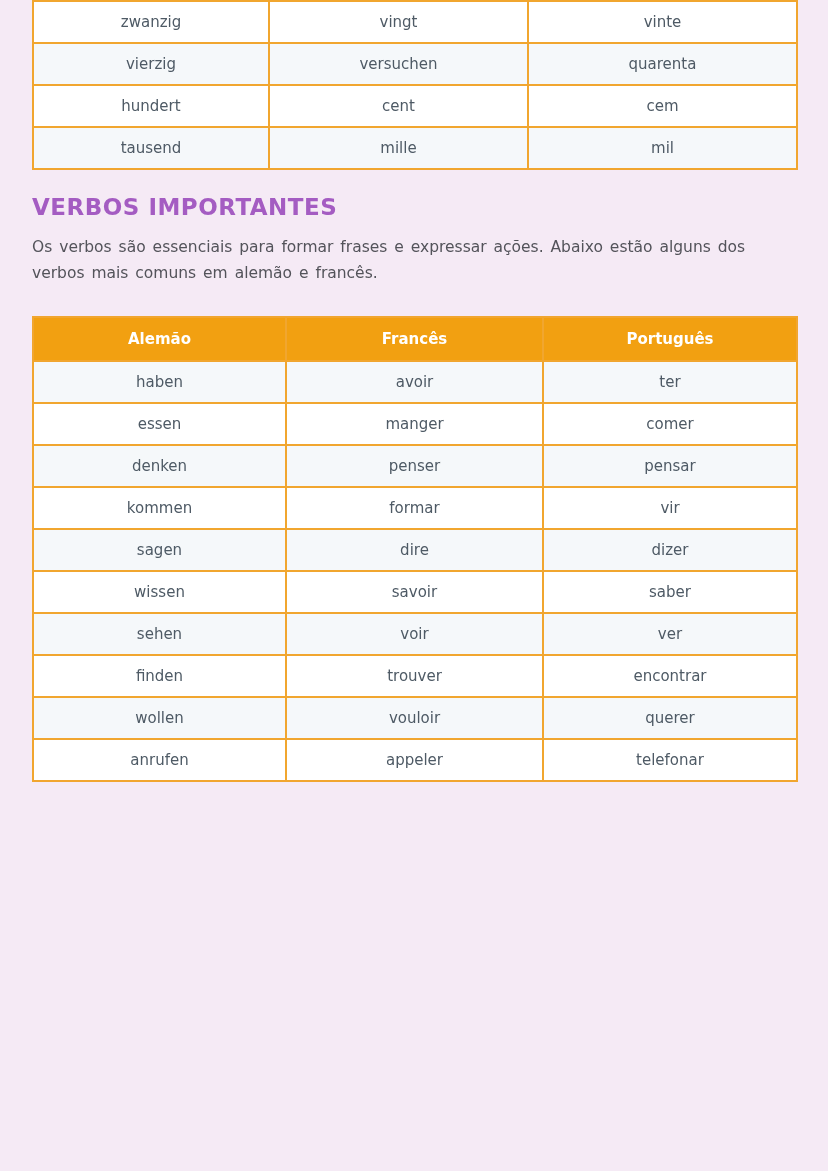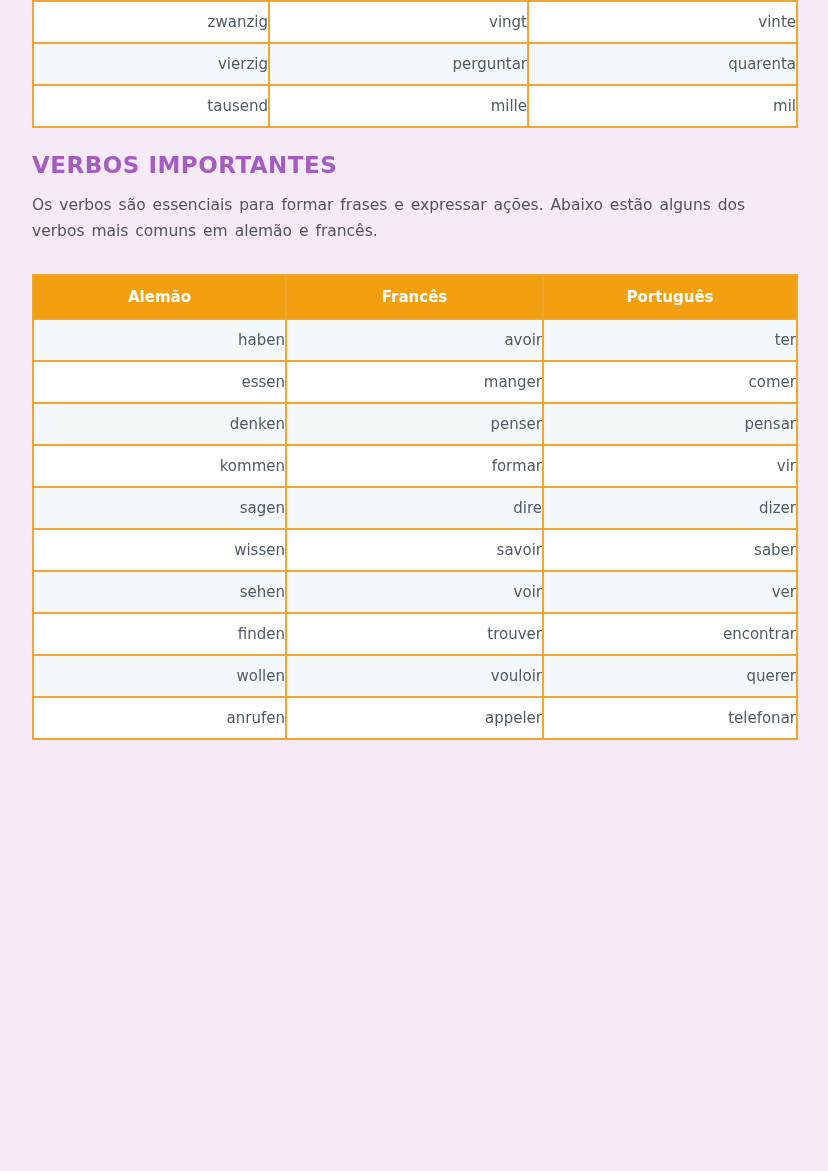--- a/index.html
+++ b/index.html
@@ -23,21 +23,21 @@
     table-layout: fixed;
     background: #ffffff;
   }
   th, td {
     border: 2px solid #f1a62f;
     text-align: center;
     vertical-align: middle;
     font-size: 15px;
     color: #4e5a65;
   }
-  td { height: 42px; text-align: right; }
+  td { height: 42px; }
   
   .numbers-table tbody tr:nth-child(even) td { background: #f5f8fa; }
   .numbers-table tbody tr:nth-child(odd) td  { background: #ffffff; }
   
   .verbs-table tbody tr:nth-child(odd) td  { background: #f5f8fa; }
   .verbs-table tbody tr:nth-child(even) td { background: #ffffff; }
   .verbs-table thead th {
     background: #f2a011;
     color: #ffffff;
     font-weight: bold;
@@ -73,22 +73,27 @@
       <col style="width:269px">
     </colgroup>
     <tbody>
         <tr>
           <td>zwanzig</td>
           <td>vingt</td>
           <td>vinte</td>
         </tr>
         <tr>
           <td>vierzig</td>
-          <td>perguntar</td>
+          <td>versuchen</td>
           <td>quarenta</td>
+        </tr>
+        <tr>
+          <td>hundert</td>
+          <td>cent</td>
+          <td>cem</td>
         </tr>
         <tr>
           <td>tausend</td>
           <td>mille</td>
           <td>mil</td>
         </tr>
       </tbody>
   </table>
 
   <h2 class="section-title">VERBOS IMPORTANTES</h2>

